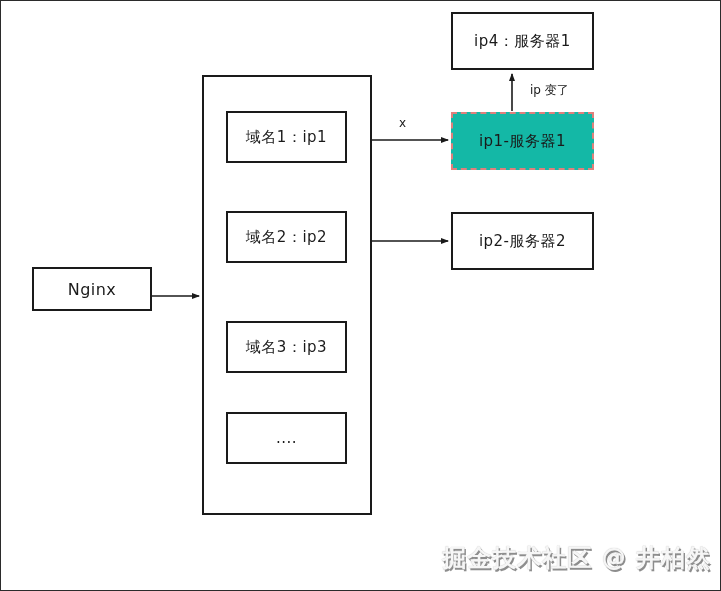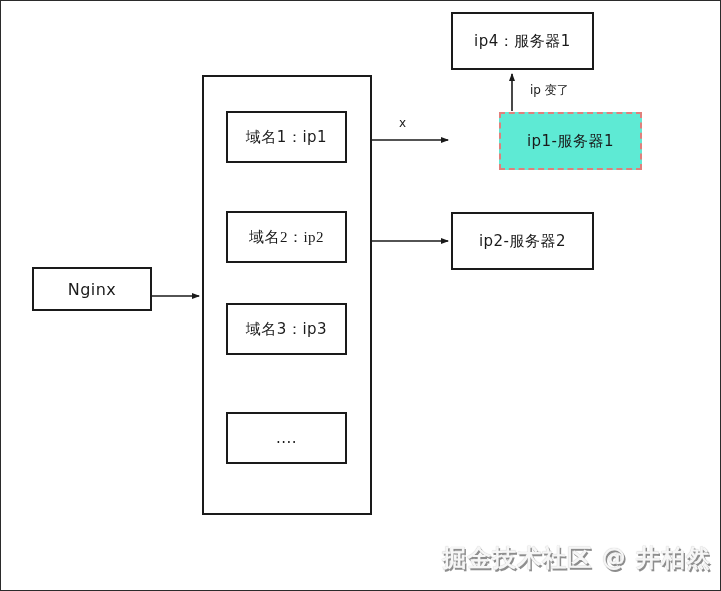--- a/index.html
+++ b/index.html
@@ -30,23 +30,22 @@
   .group-box {
     position: absolute;
     left: 201px; top: 74px;
     width: 170px; height: 440px;
     border: 2px solid #1a1a1a;
     background: #ffffff;
   }
   .domain-box { left: 225px; width: 121px; height: 52px; }
   .server-box { left: 450px; width: 143px; height: 58px; }
   .highlight-box {
-    background: #5eead4;
+    background: #14b8a6;
     border: 2px dashed #e0807c;
-    margin-left: 48px;
   }
   .nginx-box {
     left: 31px; top: 266px;
     width: 120px; height: 44px;
     font-size: 16px;
   }
   .annotation {
     position: absolute;
     font-size: 12px;
     color: #1a1a1a;
@@ -88,24 +87,24 @@
 
   <div class="box nginx-box">
     <span>Nginx</span>
   </div>
 
   <div class="group-box"></div>
 
   <div class="box domain-box" style="top:110px;">
     <span>域名1：ip1</span>
   </div>
-  <div class="box domain-box" style="top:210px;font-family:Liberation Serif, serif;">
+  <div class="box domain-box" style="top:210px;">
     <span>域名2：ip2</span>
   </div>
-  <div class="box domain-box" style="top:302px;">
+  <div class="box domain-box" style="top:320px;">
     <span>域名3：ip3</span>
   </div>
   <div class="box domain-box" style="top:411px;">
     <span>....</span>
   </div>
 
   <div class="box server-box" style="top:11px;">
     <span>ip4：服务器1</span>
   </div>
   <div class="box server-box highlight-box" style="top:111px;">

